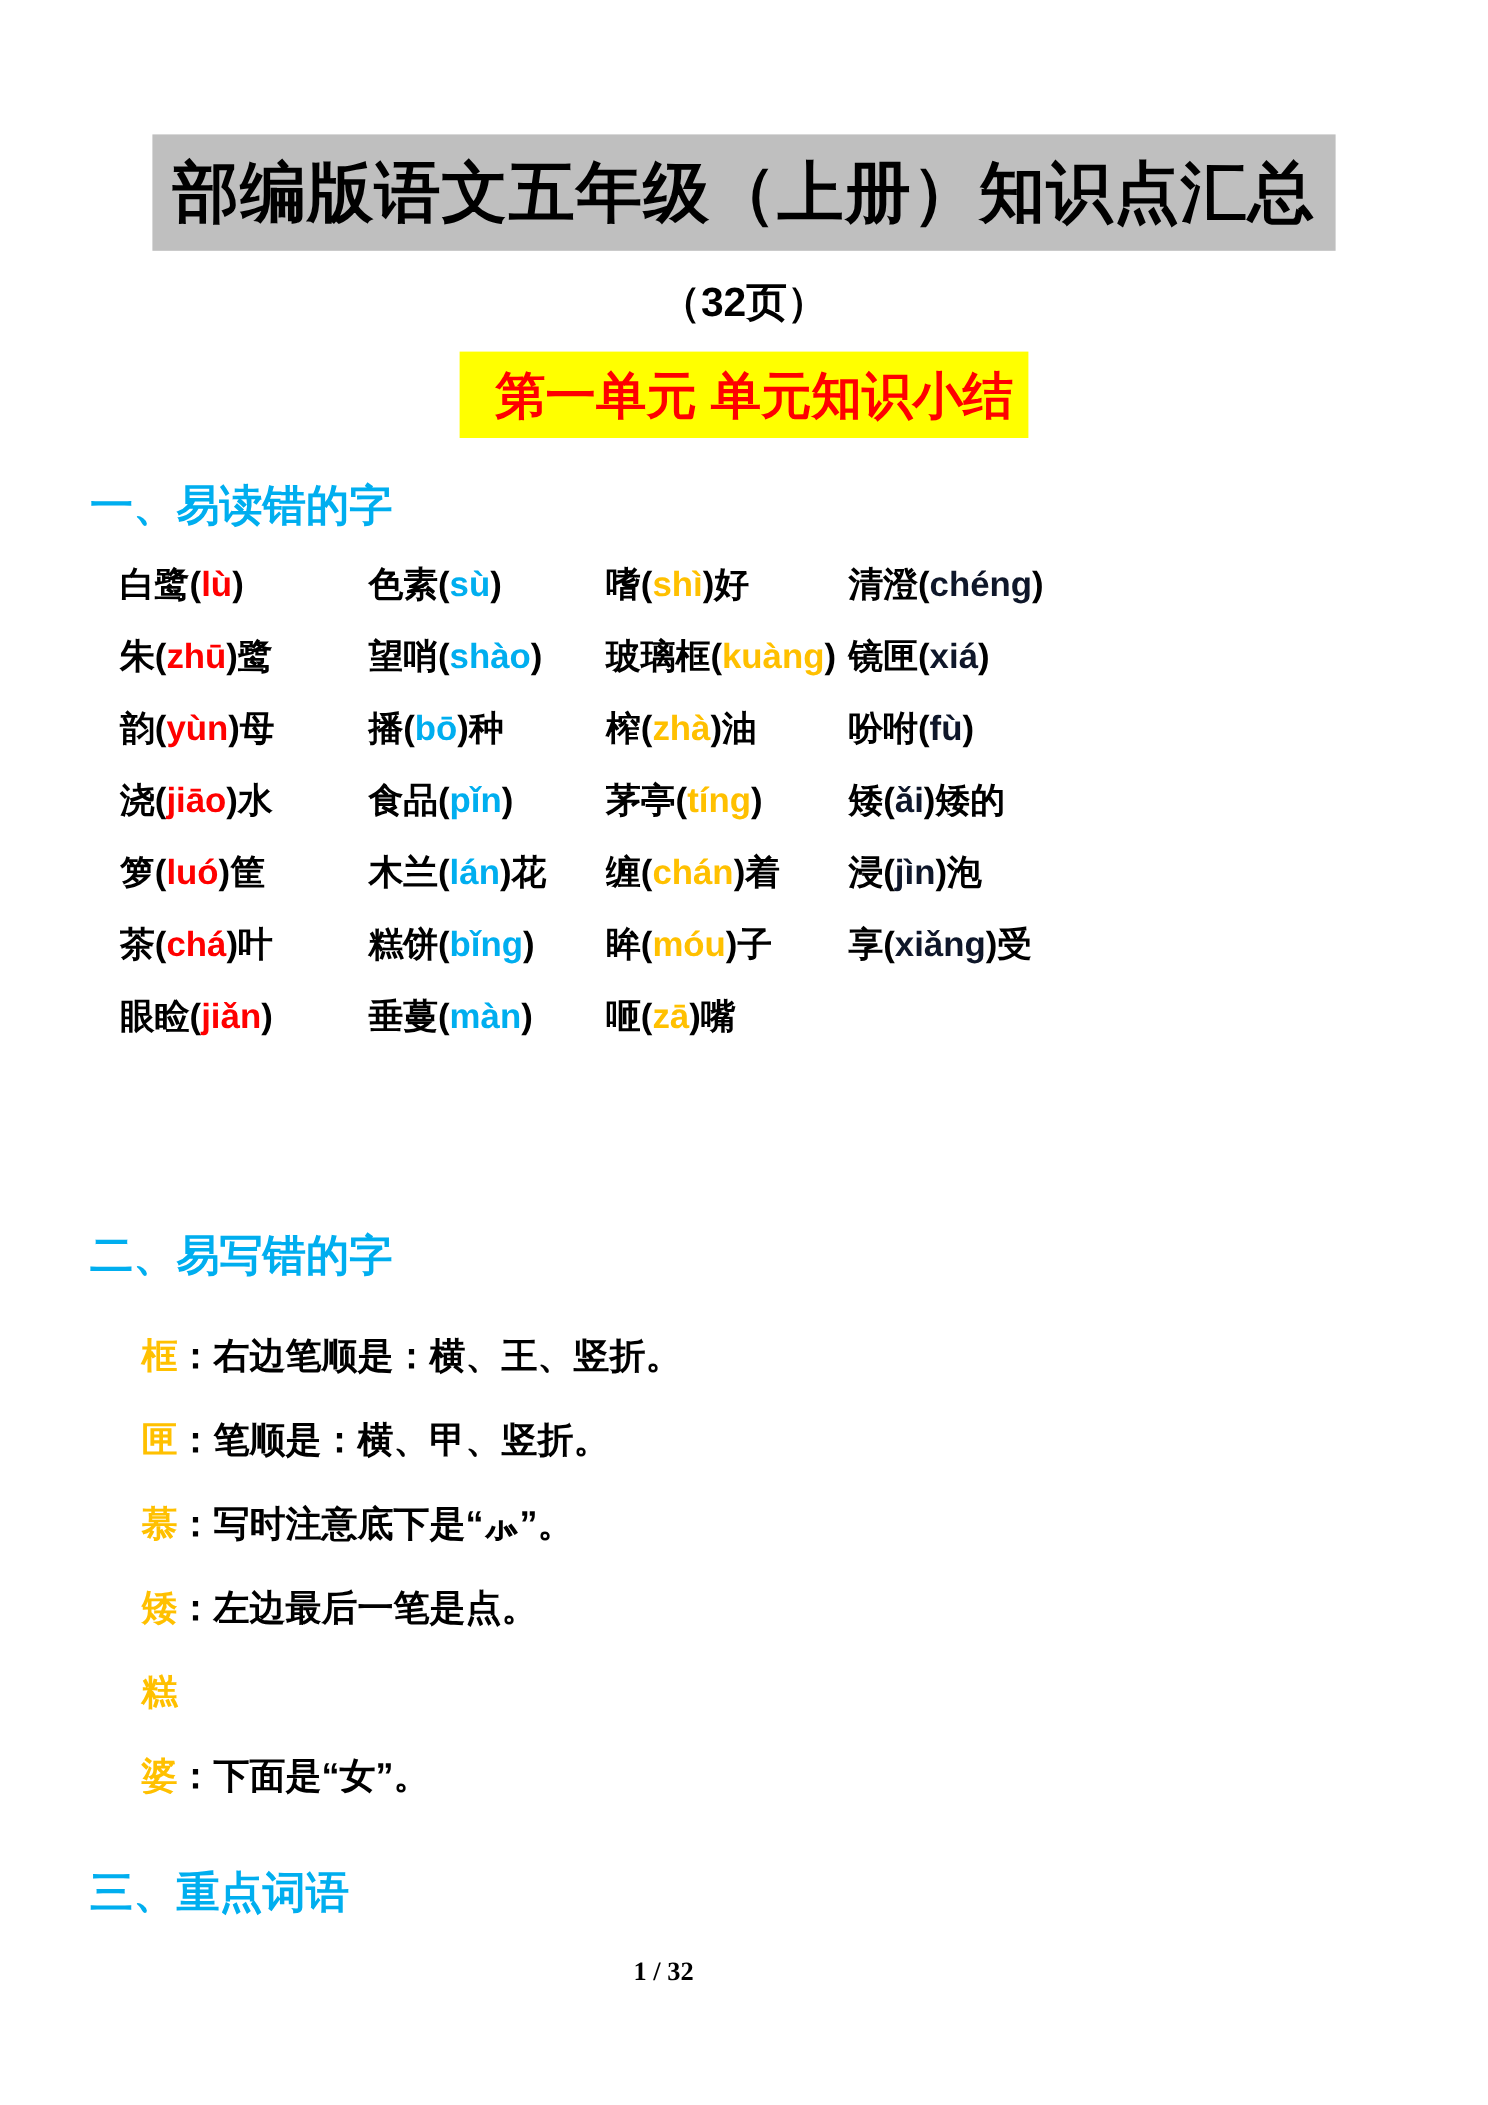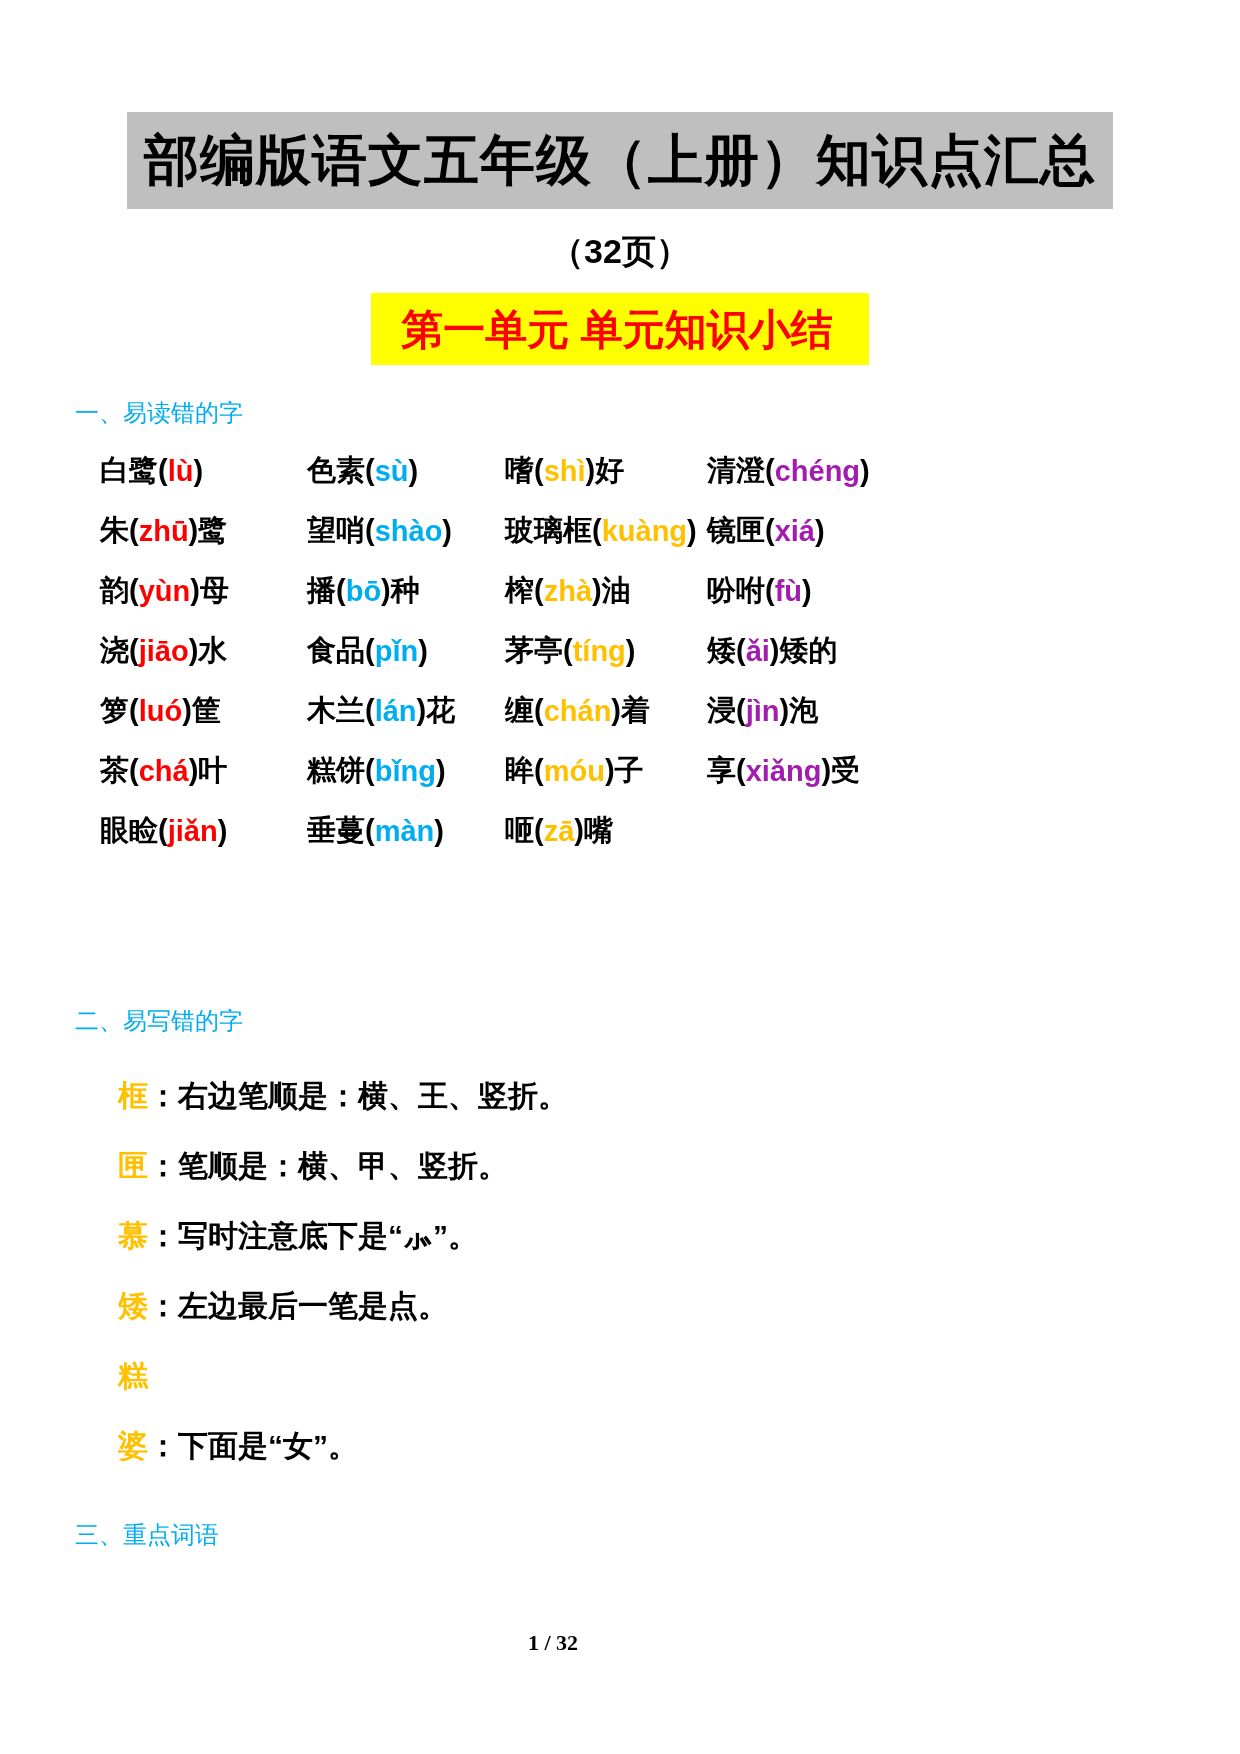--- a/index.html
+++ b/index.html
@@ -35,45 +35,45 @@
   }
   .banner-wrap {
     text-align: center;
     margin-top: 18px;
   }
   .banner {
     display: inline-block;
     background: var(--banner-bg, #FFFF00);
     color: var(--banner-text, #FF0000);
     font-size: 42px;
-    padding: 9px 36px 7px 30px;
+    padding: 9px 13px 7px 30px;
     white-space: nowrap;
   }
   .sec {
     color: var(--heading-blue, #00AEEF);
-    font-size: 24px;
-    font-weight: normal;
+    font-size: 36px;
+    font-weight: bold;
     margin: 32px 0 0 75px;
   }
   .word-grid {
     display: grid;
     grid-template-columns: 207px 198px 202px auto;
     margin: 12px 0 0 100px;
     font-size: 29px;
   }
   .cell {
     height: 60px;
     display: flex;
     align-items: center;
     white-space: nowrap;
   }
   .c0 .py { color: var(--pinyin-red, #FF0000); }
   .c1 .py { color: var(--pinyin-blue, #00AEEF); }
   .c2 .py { color: var(--pinyin-orange, #FFC000); }
-  .c3 .py { color: #a21caf; }
+  .c3 .py { color: #0f172a; }
   .sec.s2 { margin-top: 144px; }
   .note-list {
     margin: 24px 0 0 118px;
     font-size: 30px;
   }
   .note-item {
     height: 70px;
     display: flex;
     align-items: center;
     white-space: nowrap;

